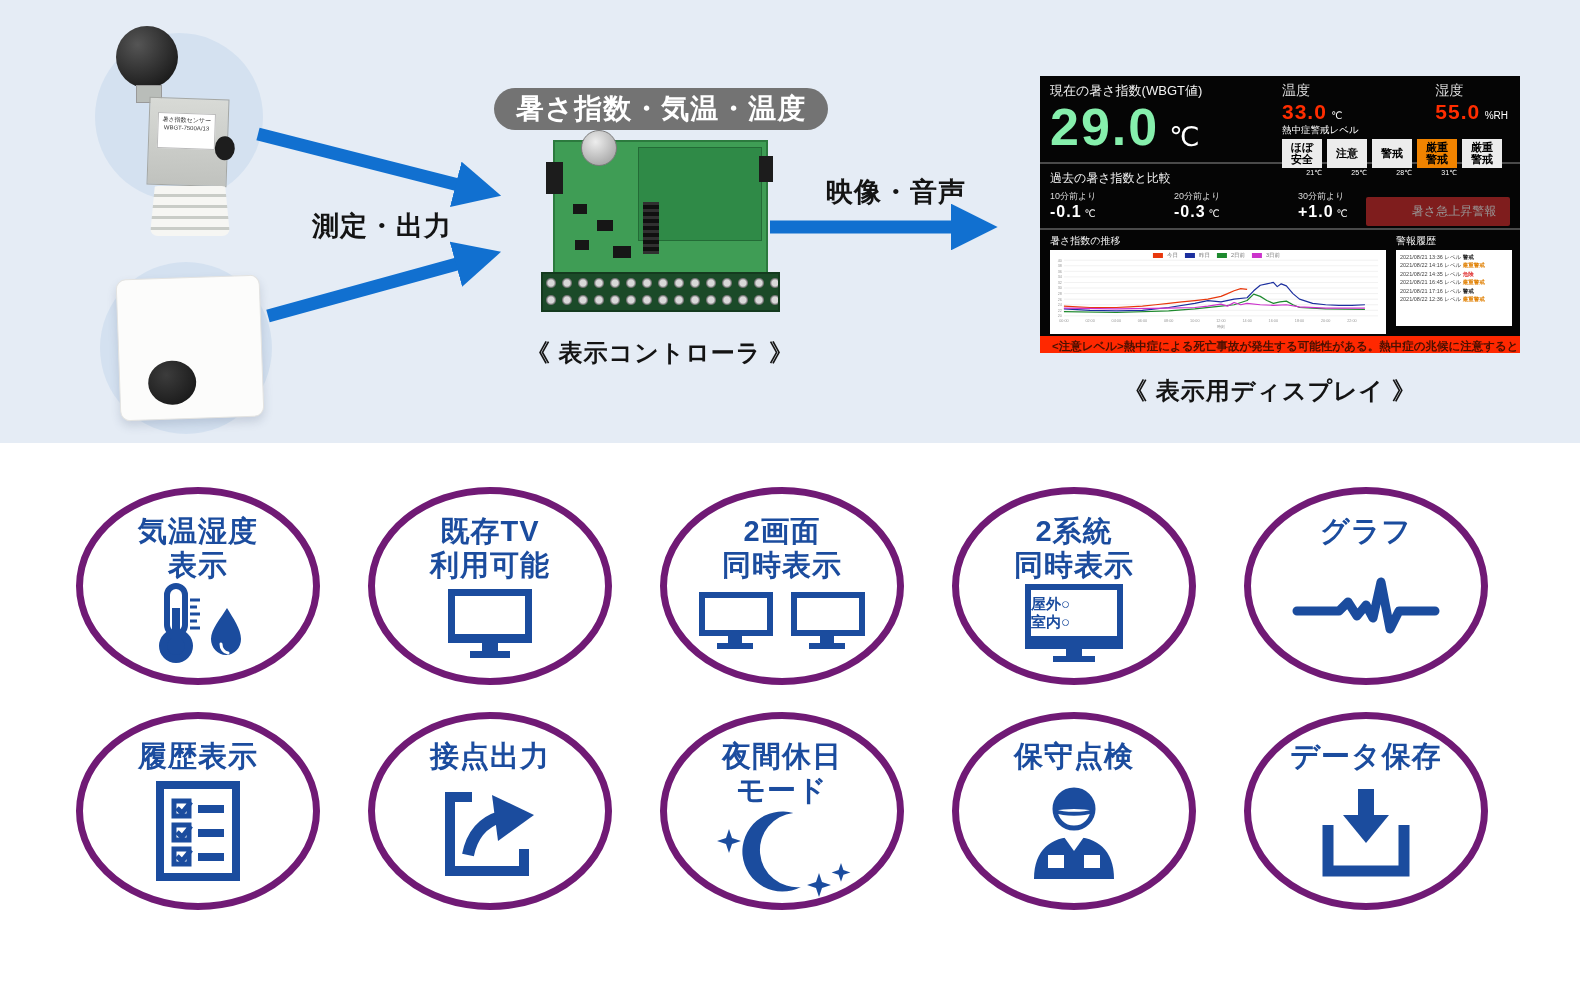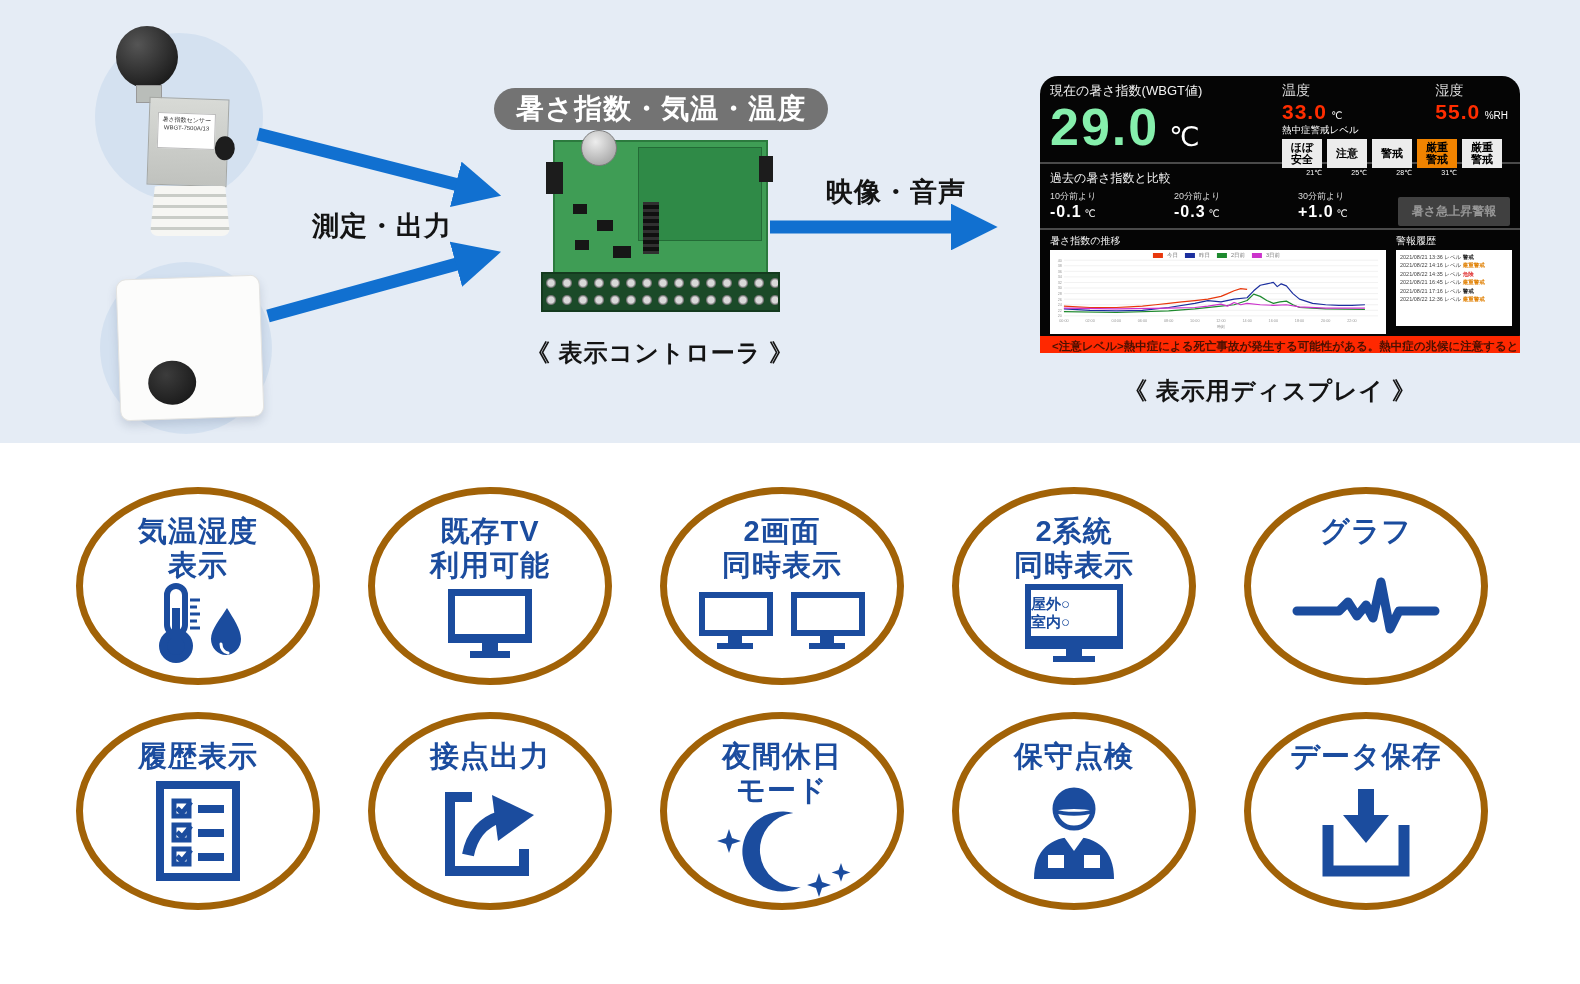--- a/index.html
+++ b/index.html
@@ -50,21 +50,21 @@
   .hdr-pins{position:absolute;left:88px;top:60px;width:16px;height:52px;background:#101010;
     background-image:repeating-linear-gradient(#303030 0 3px,#101010 3px 7px);}
   .pcb-term{position:absolute;left:-12px;right:-12px;bottom:0;height:36px;background-color:#1b4a28;border:2px solid #143a1e;
     background-image:radial-gradient(circle at 8px 9px,#d9d9d9 3px,#757575 4.5px,transparent 5.5px);background-size:16px 17px;}
 
   .caption{position:absolute;font-weight:bold;color:#141414;font-size:24px;text-align:center;letter-spacing:1px;}
   .cap-ctrl{left:525px;top:337px;width:270px;}
   .cap-disp{left:1085px;top:375px;width:370px;}
 
   
-  .display{position:absolute;left:1040px;top:76px;width:480px;height:277px;background:#050505;display:flex;flex-direction:column;border-radius:18px;}
+  .display{position:absolute;left:1040px;top:76px;width:480px;height:277px;background:#050505;display:flex;flex-direction:column;}
   .disp-top{height:88px;border-bottom:2px solid #4a4a4a;display:flex;padding:6px 8px 0 10px;box-sizing:border-box;}
   .disp-left{width:232px;}
   .disp-title{color:#f2f2f2;font-size:13px;}
   .disp-big{margin-top:4px;display:flex;align-items:flex-end;}
   .disp-big .big-val{color:#86efac;font-size:52px;font-weight:bold;line-height:.9;letter-spacing:2px;}
   .disp-big .big-unit{color:#fff;font-size:27px;margin-left:10px;line-height:1;}
   .disp-right{flex:1;}
   .th-row{display:flex;justify-content:space-between;padding-right:4px;}
   .th-label{color:#ddd;font-size:14px;}
   .th-val{color:#ff2d00;font-size:21px;font-weight:bold;letter-spacing:1px;}
@@ -76,22 +76,22 @@
   .lvl-box.active{background:#f08300;}
   .lvl-th{color:#fff;font-size:7px;text-align:right;height:9px;line-height:9px;}
 
   .disp-mid{height:77px;border-bottom:2px solid #4a4a4a;padding:6px 10px;box-sizing:border-box;position:relative;}
   .mid-title{color:#f2f2f2;font-size:12px;}
   #compare-items{display:flex;margin-top:3px;}
   .cmp{width:124px;}
   .cmp-label{color:#ddd;font-size:9px;}
   .cmp-val{color:#fff;font-size:16px;font-weight:bold;letter-spacing:1px;}
   .cmp-unit{color:#fff;font-size:10px;margin-left:3px;}
-  .surge{position:absolute;right:10px;top:33px;width:112px;height:29px;background:#404040;color:#989898;
-    font-size:12px;font-weight:bold;display:flex;align-items:center;justify-content:center;border-radius:2px;}
+  .surge{position:absolute;right:10px;top:33px;width:112px;height:29px;background:#7f1d1d;color:#989898;
+    font-size:12px;font-weight:normal;display:flex;align-items:center;justify-content:center;border-radius:2px;padding-left:32px;}
 
   .disp-bottom{flex:1;display:flex;padding:4px 8px 2px 10px;gap:10px;box-sizing:border-box;}
   .sec-title{color:#f2f2f2;font-size:10px;margin-bottom:2px;}
   .chart-block{width:336px;}
   .chart-panel{background:#fff;height:84px;position:relative;}
   .chart-panel svg{position:absolute;left:0;top:0;width:100%;height:100%;}
   .legend{position:absolute;top:2px;left:50%;transform:translateX(-50%);display:flex;gap:4px;align-items:center;
     font-size:5.5px;color:#777;z-index:2;}
   .legend .sw{width:10px;height:5px;display:inline-block;}
   .legend .lg-t{margin-right:3px;}
@@ -99,21 +99,21 @@
   .hist-panel{background:#fff;height:70px;padding:3px 4px;font-size:5.5px;line-height:1.55;color:#444;overflow:hidden;}
   .lv-dark{color:#222;font-weight:bold;}
   .lv-orange{color:#e07f00;font-weight:bold;}
   .lv-red{color:#e03030;font-weight:bold;}
   .ticker{height:21px;background:#ff2800;color:#4a1000;font-size:11.5px;font-weight:bold;line-height:21px;
     white-space:nowrap;overflow:hidden;padding-left:12px;}
 
   
   .feat-row{position:absolute;left:76px;display:flex;gap:48px;}
   .row1{top:487px;} .row2{top:712px;}
-  .feature{width:244px;height:198px;border:7px solid #a16207;border-radius:50%;background:#fff;box-sizing:border-box;
+  .feature{width:244px;height:198px;border:7px solid #701a75;border-radius:50%;background:#fff;box-sizing:border-box;
     display:flex;flex-direction:column;align-items:center;}
   .feat-title{margin-top:20px;text-align:center;color:#1b4c9e;font-weight:bold;font-size:29px;line-height:1.18;letter-spacing:1px;}
   .feat-icon{flex:1;display:flex;align-items:center;justify-content:center;padding-bottom:14px;}
   .feat-icon svg{display:block;}
   .mini-monitor{text-align:center;}
   .mini-screen{width:86px;border:6px solid #1b4c9e;border-bottom-width:13px;background:#fff;height:46px;
     display:flex;flex-direction:column;align-items:flex-start;justify-content:center;font-size:15px;font-weight:bold;
     color:#1b4c9e;line-height:1.2;}
   .mini-neck{width:16px;height:7px;background:#1b4c9e;margin:0 auto;}
   .mini-base{width:42px;height:6px;background:#1b4c9e;margin:0 auto;}

